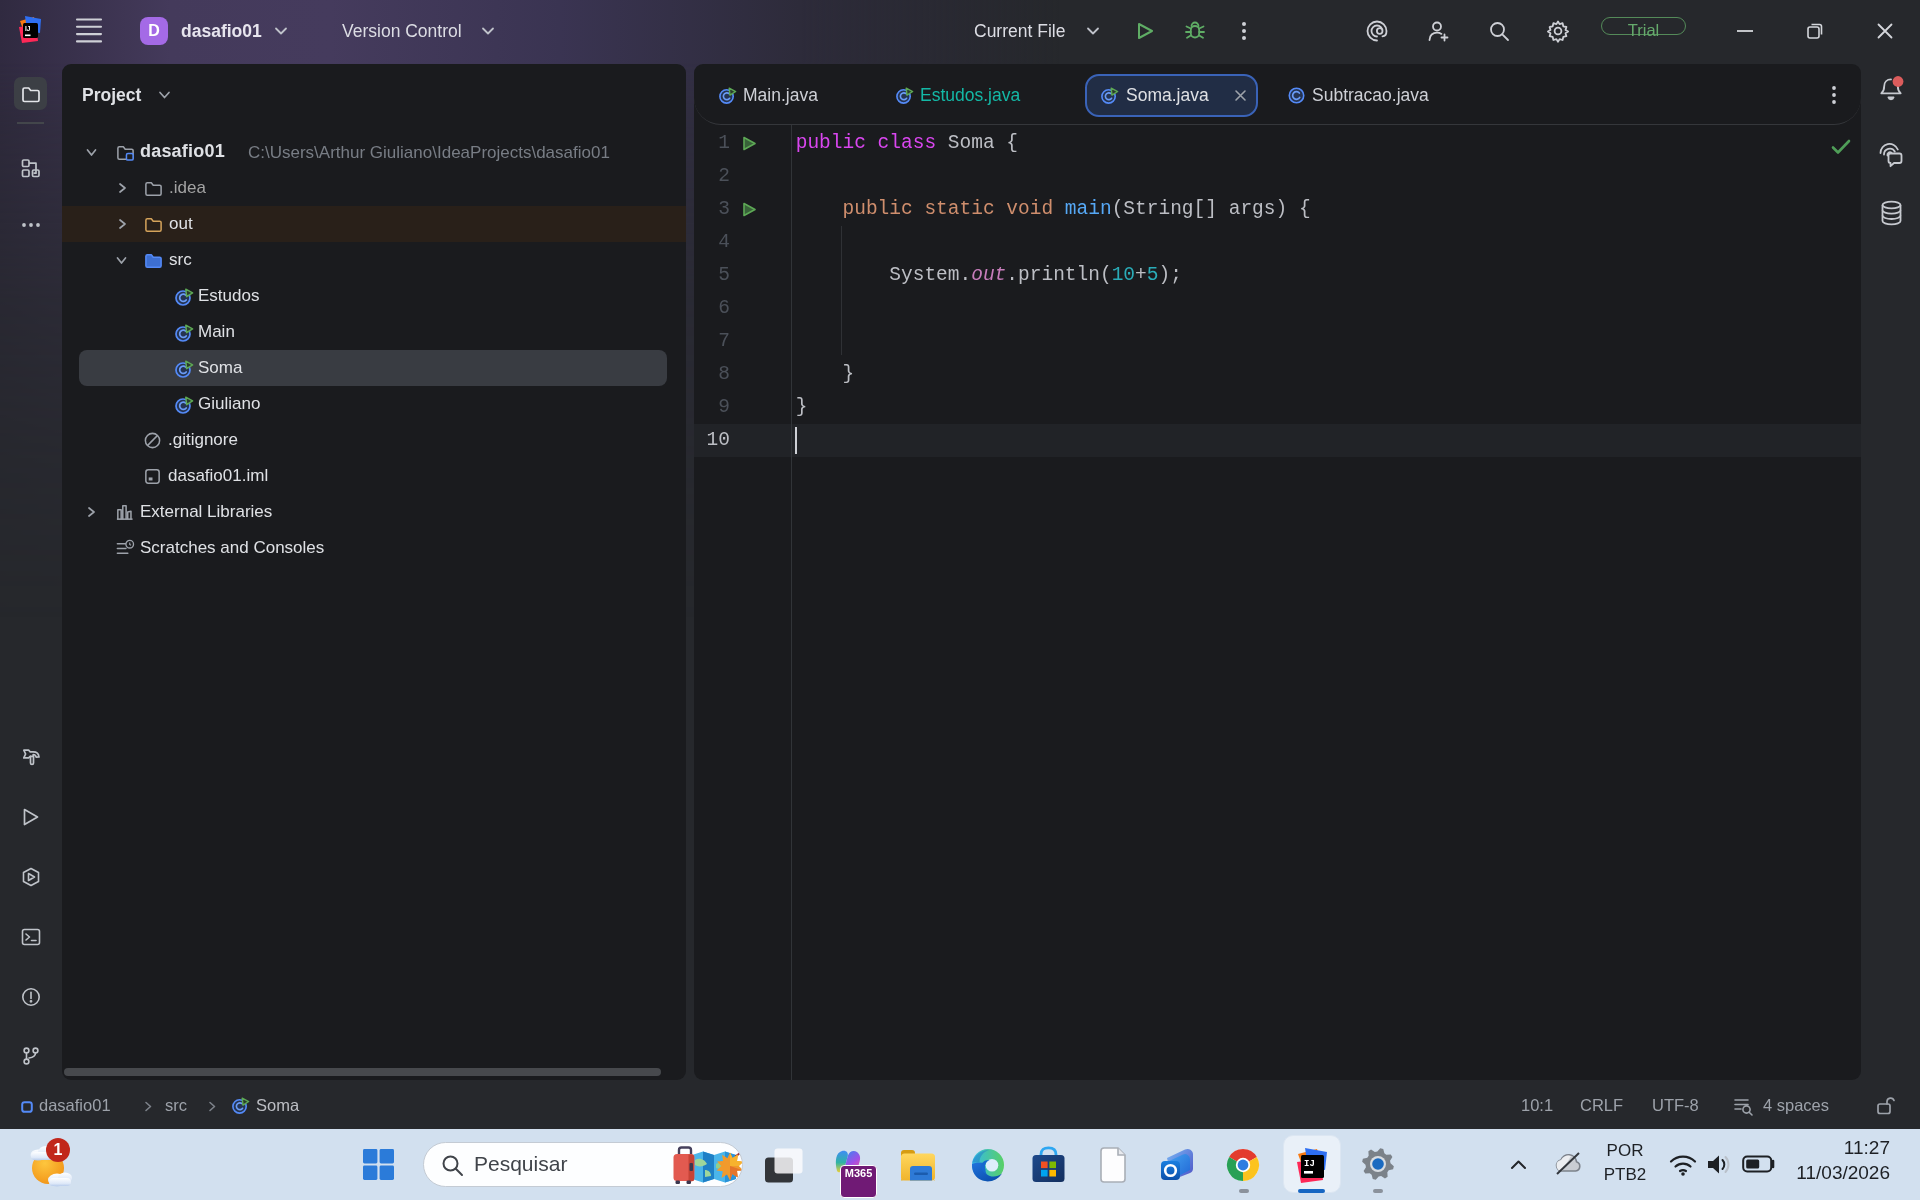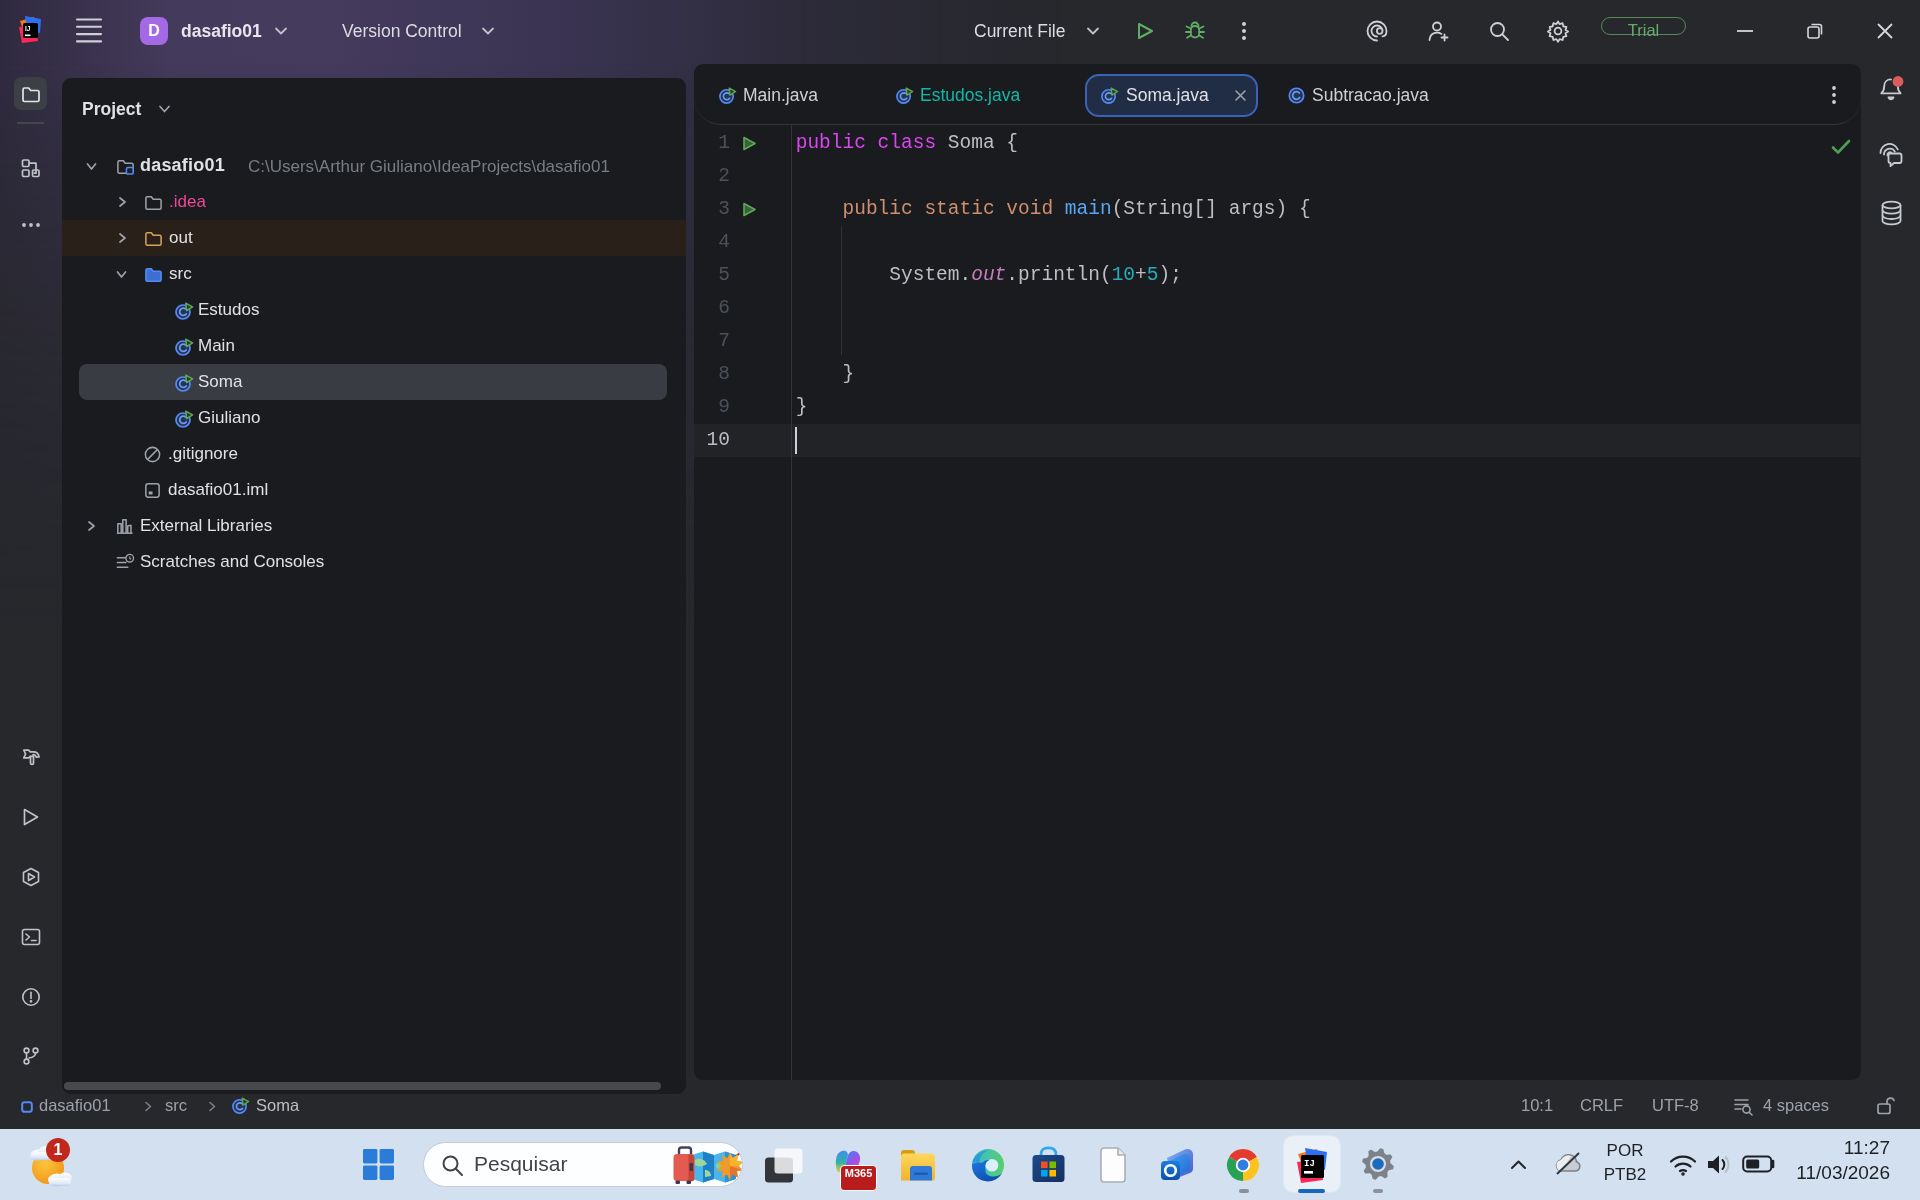--- a/index.html
+++ b/index.html
@@ -203,21 +203,21 @@
     <g stroke="#bfc3c9" stroke-width="1.6" fill="none" stroke-linecap="round">
       <circle cx="5.5" cy="4.5" r="2.4"></circle>
           <circle cx="14.5" cy="4.5" r="2.4"></circle>
           <circle cx="5.5" cy="15.5" r="2.4"></circle>
       <path d="M5.5 7 V13"></path>
           <path d="M14.5 7 c0 3.5 -3 4.5 -6.5 5"></path>
     </g>
   </svg>
 </div>
 
-<div class="island" id="proj" style="left:62px;top:64px;width:624px;height:1016px;overflow:hidden;margin-top:14px;">
+<div class="island" id="proj" style="left:62px;top:64px;width:624px;height:1016px;overflow:hidden;">
   <div class="t" style="left:20px;top:21px;font-size:17.5px;font-weight:bold;color:#dfe1e5;">Project</div>
   <svg style="left:96px;top:26px;" width="13" height="10" viewBox="0 0 13 10">
         <path d="M2 2.5 L6.5 7.5 L11 2.5" stroke="#9da2aa" stroke-width="1.7" fill="none" stroke-linecap="round" stroke-linejoin="round"></path>
       </svg>
 
   <div class="abs" style="left:0;top:142px;width:624px;height:36px;background:#292019;"></div>
   <div class="abs" style="left:17px;top:286px;width:588px;height:36px;background:#393c42;border-radius:8px;"></div>
 
   <svg style="left:22px;top:81px;" width="14" height="14">
         <use href="#ichevd"></use>
@@ -228,21 +228,21 @@
   </svg>
   <div class="t" style="left:78px;top:77px;font-size:18px;font-weight:bold;color:#dfe1e5;letter-spacing:.2px;">dasafio01</div>
   <div class="t" style="left:186px;top:79px;font-size:17px;color:#787d85;">C:\Users\Arthur Giuliano\IdeaProjects\dasafio01</div>
 
   <svg style="left:53px;top:117px;" width="14" height="14">
         <use href="#ichevr"></use>
       </svg>
   <svg style="left:82px;top:115px;" width="19" height="19">
         <use href="#ifolder"></use>
       </svg>
-  <div class="t" style="left:107px;top:114px;font-size:17px;color:#ec4899;">.idea</div>
+  <div class="t" style="left:107px;top:114px;font-size:17px;color:#a3a3a3;">.idea</div>
 
   <svg style="left:53px;top:153px;" width="14" height="14">
         <use href="#ichevr"></use>
       </svg>
   <svg style="left:82px;top:151px;" width="19" height="19" viewBox="0 0 20 20">
     <path d="M2 5.5 a1.5 1.5 0 0 1 1.5 -1.5 h4.2 l2 2.5 h6.8 a1.5 1.5 0 0 1 1.5 1.5 v7.5 a1.5 1.5 0 0 1 -1.5 1.5 h-13 a1.5 1.5 0 0 1 -1.5 -1.5 z" fill="none" stroke="#d5a35b" stroke-width="1.6" stroke-linejoin="round"></path>
   </svg>
   <div class="t" style="left:107px;top:150px;font-size:17px;color:#dfe1e5;">out</div>
 
   <svg style="left:52px;top:189px;" width="14" height="14">
@@ -517,21 +517,21 @@
           </linearGradient>
       <linearGradient id="gm2" x1=".3" y1="0" x2=".85" y2="1">
             <stop offset="0" stop-color="#4a7cf0"></stop>
             <stop offset=".5" stop-color="#a14fe6"></stop>
             <stop offset="1" stop-color="#f0549a"></stop>
           </linearGradient>
     </defs>
     <path d="M9 27 C6.5 17 8 8.5 14 7 C18 6 20.5 8.5 19.8 12 L16.5 24 C15.5 28 10.5 29.5 9 27 Z" fill="url(#gm1)"></path>
     <path d="M19.8 12 C21 7.5 25.5 5.5 29 8 C32 10.2 32.8 13.8 31.5 18 L29.5 25 C28.2 29.8 21.5 30.5 19.5 26.5 L16.5 24 Z" fill="url(#gm2)"></path>
   </svg>
-  <div class="abs" style="left:840px;top:36px;width:37px;height:26px;border-radius:4px;background:#b91c1c;border:1.5px solid #fff;box-sizing:border-box;color:#fff;font-size:11px;font-weight:bold;text-align:center;line-height:14px;">M365</div>
+  <div class="abs" style="left:840px;top:36px;width:37px;height:33px;border-radius:4px;background:#701a75;border:1.5px solid #fff;box-sizing:border-box;color:#fff;font-size:11px;font-weight:bold;text-align:center;line-height:14px;">M365</div>
 
   <svg style="left:899px;top:18px;" width="38" height="36" viewBox="0 0 38 36">
     <defs>
           <linearGradient id="gf1" x1="0" y1="0" x2="0" y2="1">
             <stop offset="0" stop-color="#ffd75e"></stop>
             <stop offset="1" stop-color="#f0b42c"></stop>
           </linearGradient>
         </defs>
     <path d="M2 6 a3 3 0 0 1 3 -3 h8 a3 3 0 0 1 3 3 v3 h-14 z" fill="#d69c12"></path>
     <rect x="2" y="6.5" width="34" height="27" rx="3.5" fill="url(#gf1)"></rect>

